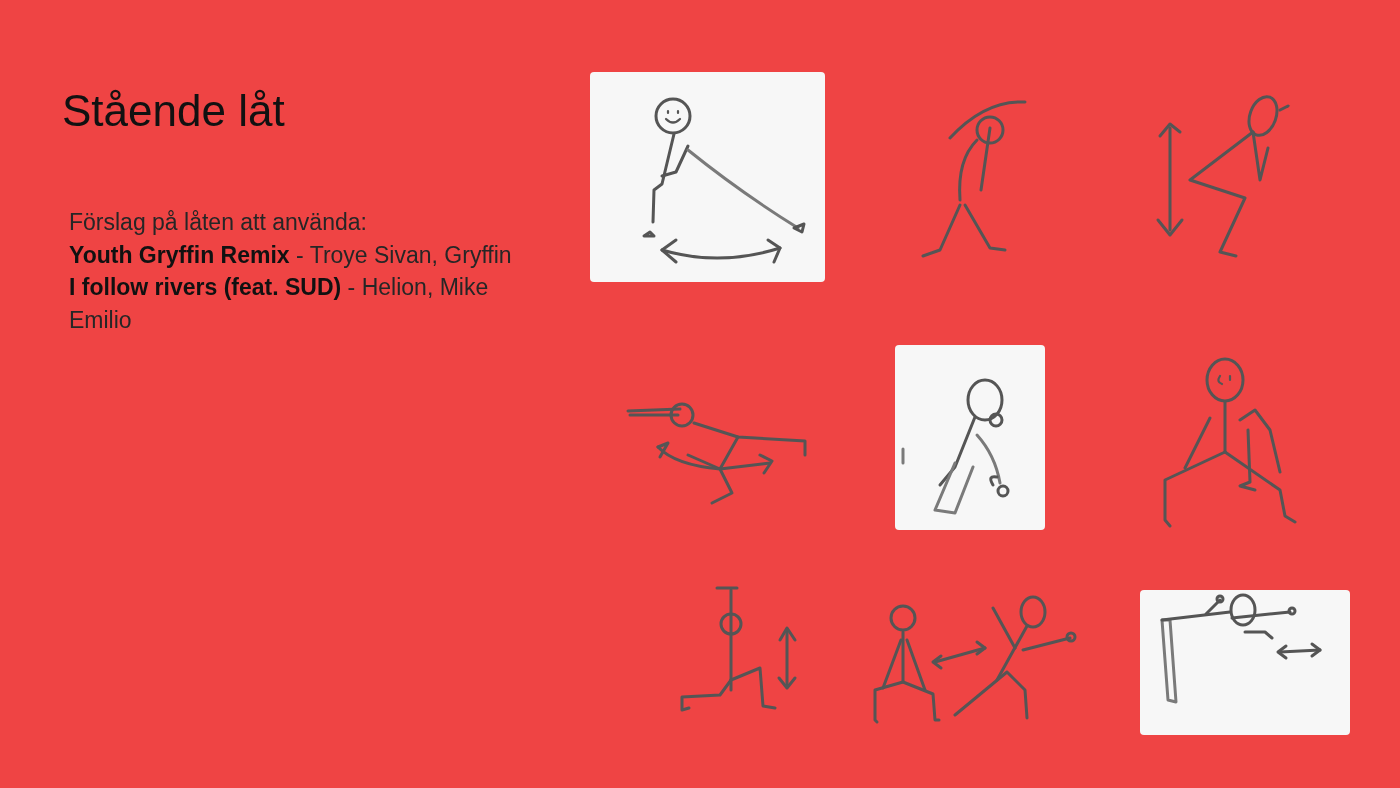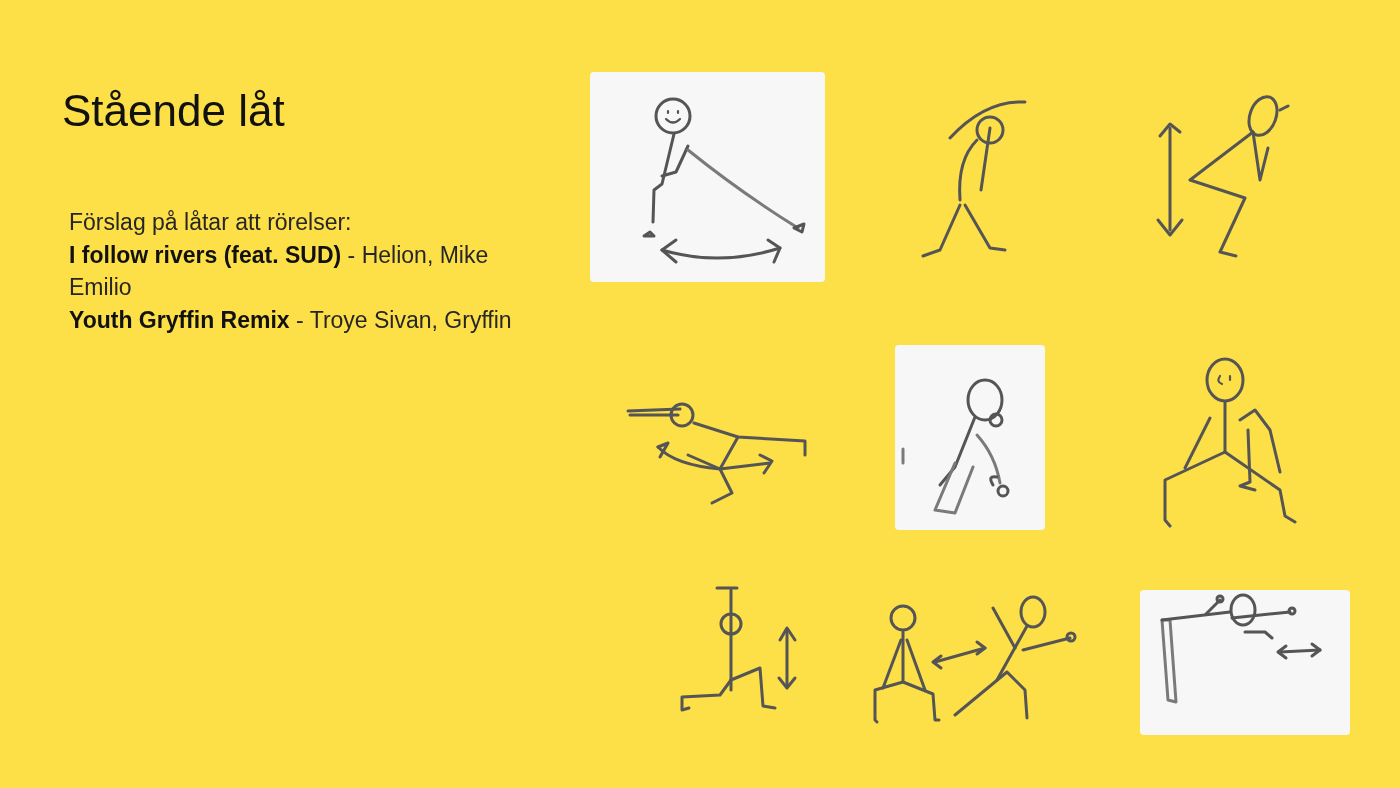--- a/index.html
+++ b/index.html
@@ -12,21 +12,21 @@
       height: 788px;
       position: relative;
       overflow: hidden;
       font-family: "Liberation Sans", sans-serif;
       color: #1a1a1a;
     }
     .slide {
       position: absolute;
       left: 0; top: 0;
       width: 1400px; height: 788px;
-      background: #fde047;
+      background: #ef4444;
     }
     .title {
       position: absolute;
       left: 62px;
       top: 86px;
       font-size: 44px;
       font-weight: normal;
       color: #111111;
       margin: 0;
       letter-spacing: 0px;
@@ -76,26 +76,26 @@
     }
   </style>
 </head>
 <body>
 
 <div class="slide">
 
   <h1 class="title">Stående låt</h1>
 
   <div class="body-text">
-    <p>Förslag på låtar att rörelser:</p>
+    <p>Förslag på låten att använda:</p>
+    <p>
+      <span class="song-title">Youth Gryffin Remix</span><span> - </span><span>Troye Sivan, Gryffin</span>
+    </p>
     <p>
       <span class="song-title">I follow rivers (feat. SUD)</span><span> - </span><span>Helion, Mike Emilio</span>
-    </p>
-    <p>
-      <span class="song-title">Youth Gryffin Remix</span><span> - </span><span>Troye Sivan, Gryffin</span>
     </p>
     <div class="gap"></div>
   </div>
 
   <div class="figure" style="left:590px; top:72px; width:235px; height:210px;">
     <svg viewBox="0 0 235 210">
       <rect class="bg" x="0" y="0" width="235" height="210" rx="4"></rect>
       <circle class="stroke" cx="83" cy="44" r="17"></circle>
       <path class="stroke thin" d="M78 39 l0 2 M88 39 l0 2 M76 47 q7 7 14 0"></path>
       <path class="stroke" d="M84 62 L72 112 L64 118 L63 150"></path>

